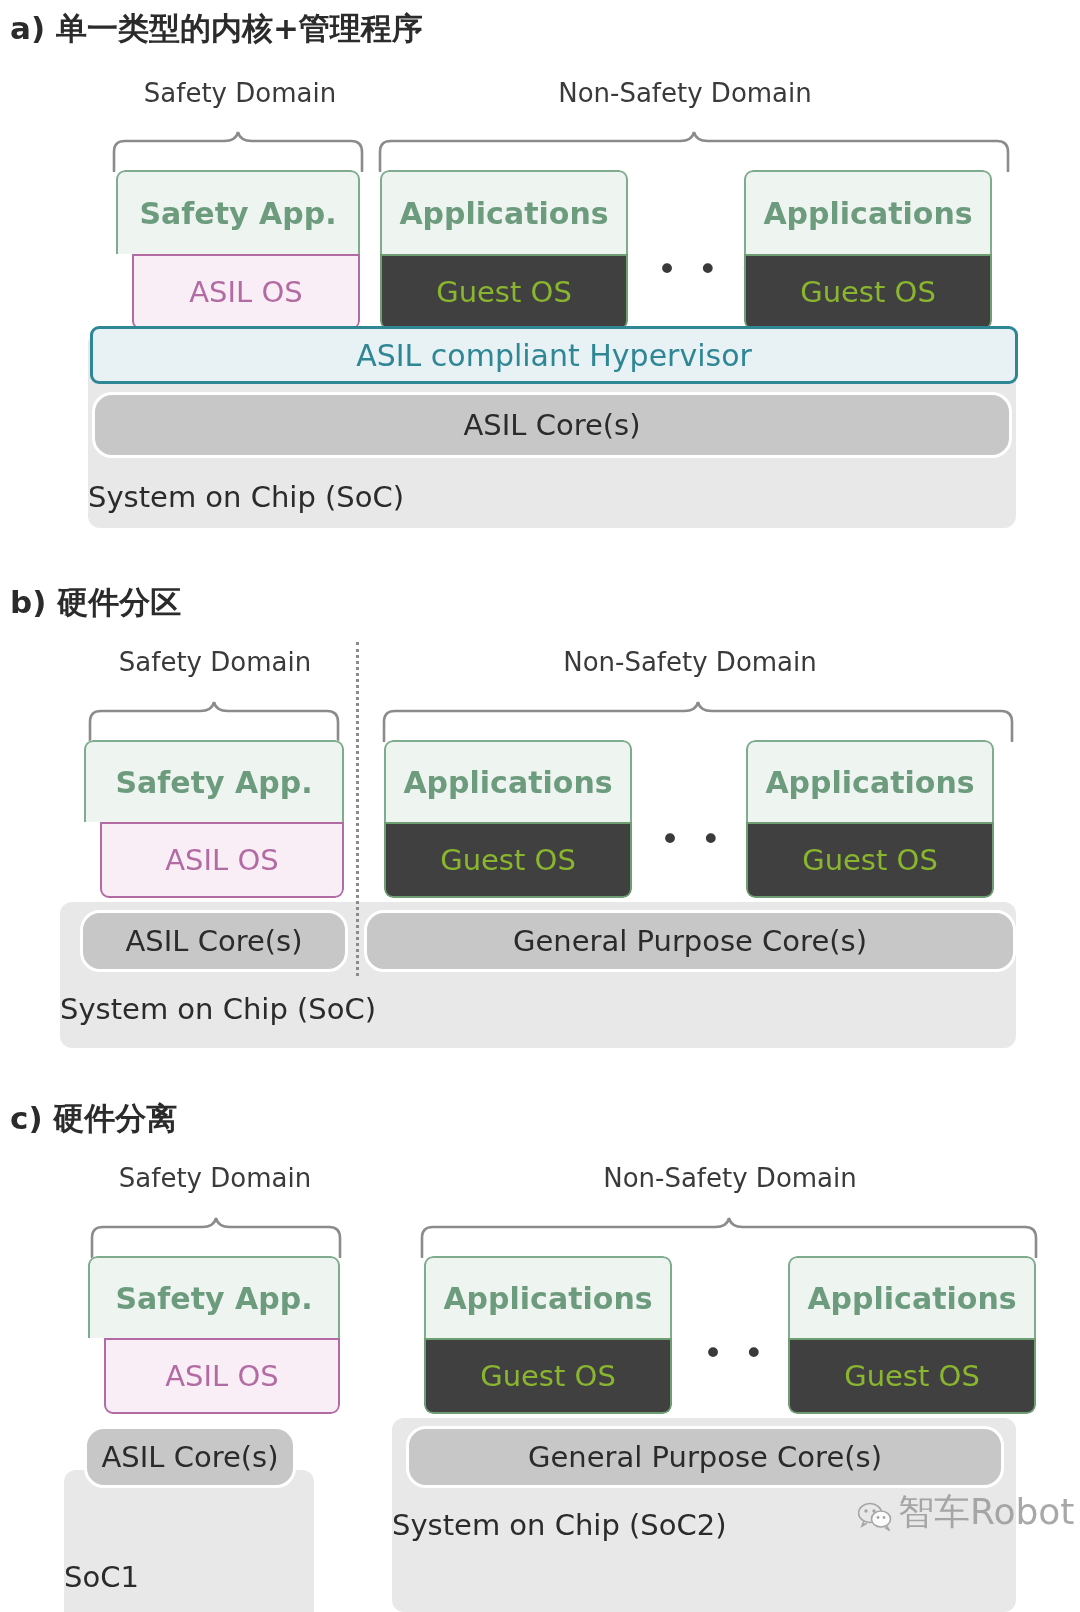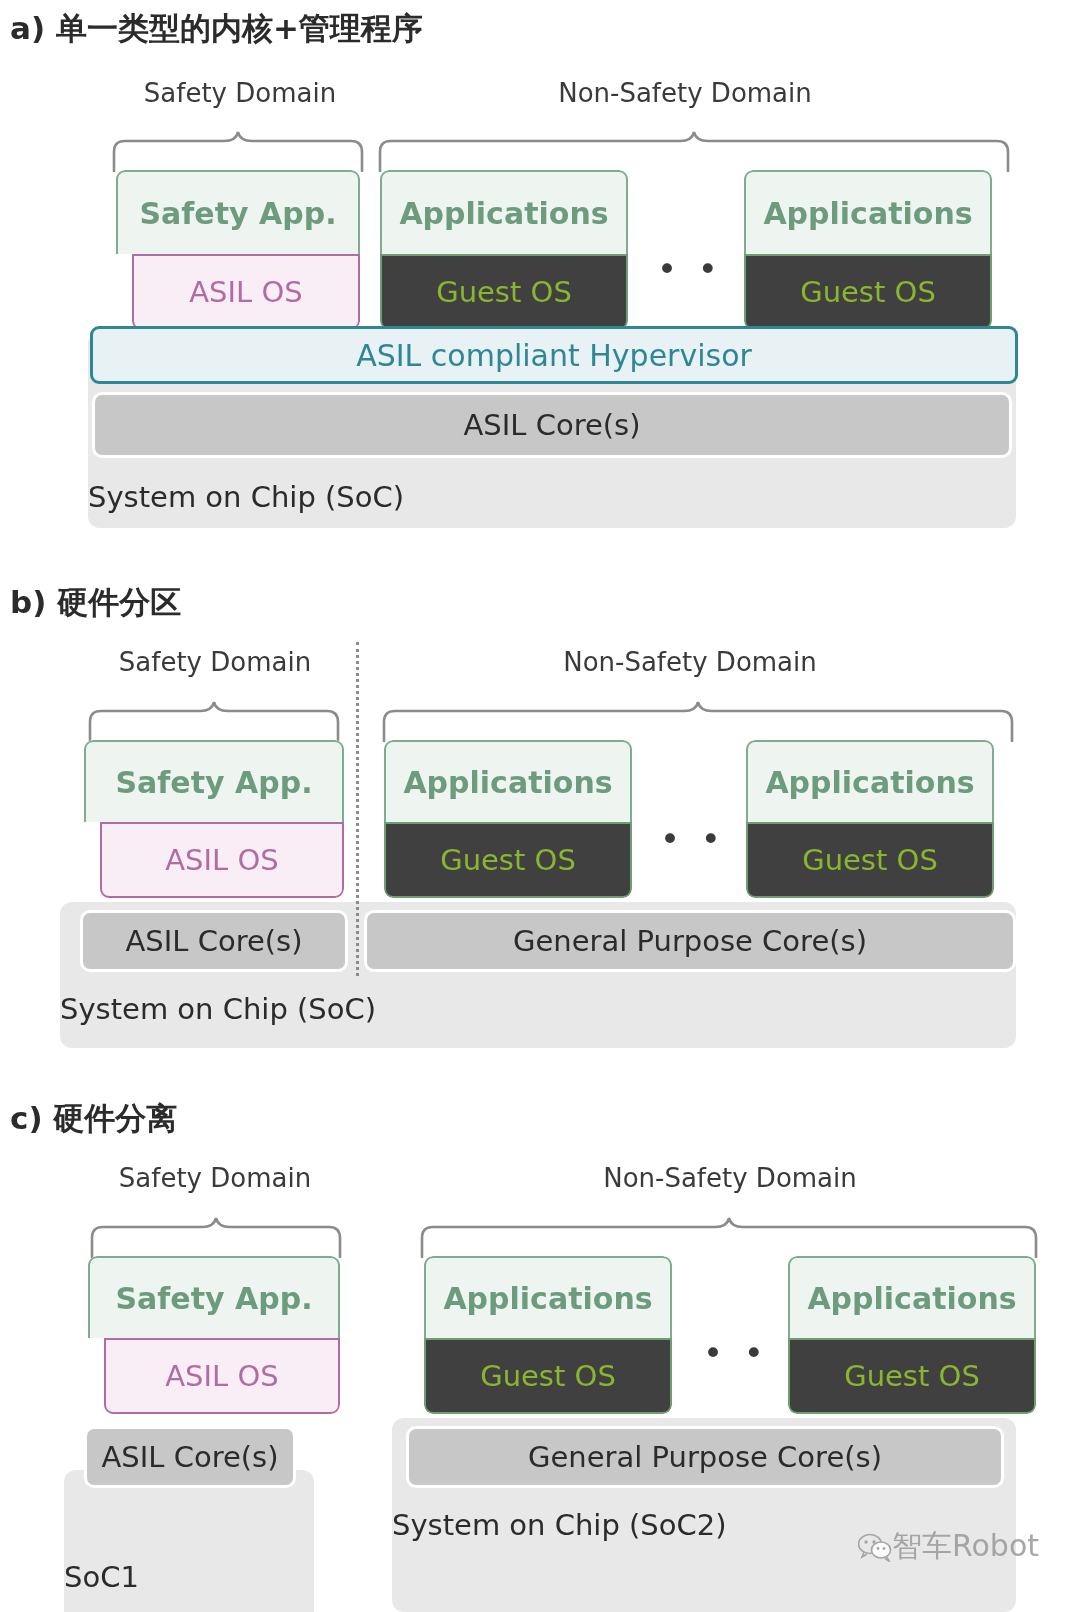--- a/index.html
+++ b/index.html
@@ -105,45 +105,44 @@
     left: 0; right: 0;
     text-align: left;
     color: #2b2b2b;
     font-size: 29px;
     white-space: nowrap;
   }
   .core {
     position: absolute;
     background: #c7c7c7;
     border: 3px solid #ffffff;
-    border-radius: 10px;
+    border-radius: 20px;
     color: #2b2b2b;
     display: flex; align-items: center; justify-content: center;
     font-size: 29px;
     white-space: nowrap;
   }
 
   
   .divider {
     position: absolute;
     width: 0;
     border-left: 3px dotted #8b8b8b;
   }
 
   
   .watermark {
     position: absolute;
     display: flex;
     align-items: center;
-    gap: 0;
+    gap: 6px;
     color: #9a9a9a;
-    font-size: 30px;
+    font-size: 36px;
     opacity: .85;
     white-space: nowrap;
-    margin-top: 38px;
   }
   .wm-icon { width: 34px; height: 30px; }
 </style>
 </head>
 <body>
 
 <div class="page">
 
   <div class="sec-title" style="left:10px; top:8px;">a) 单一类型的内核+管理程序</div>
 

